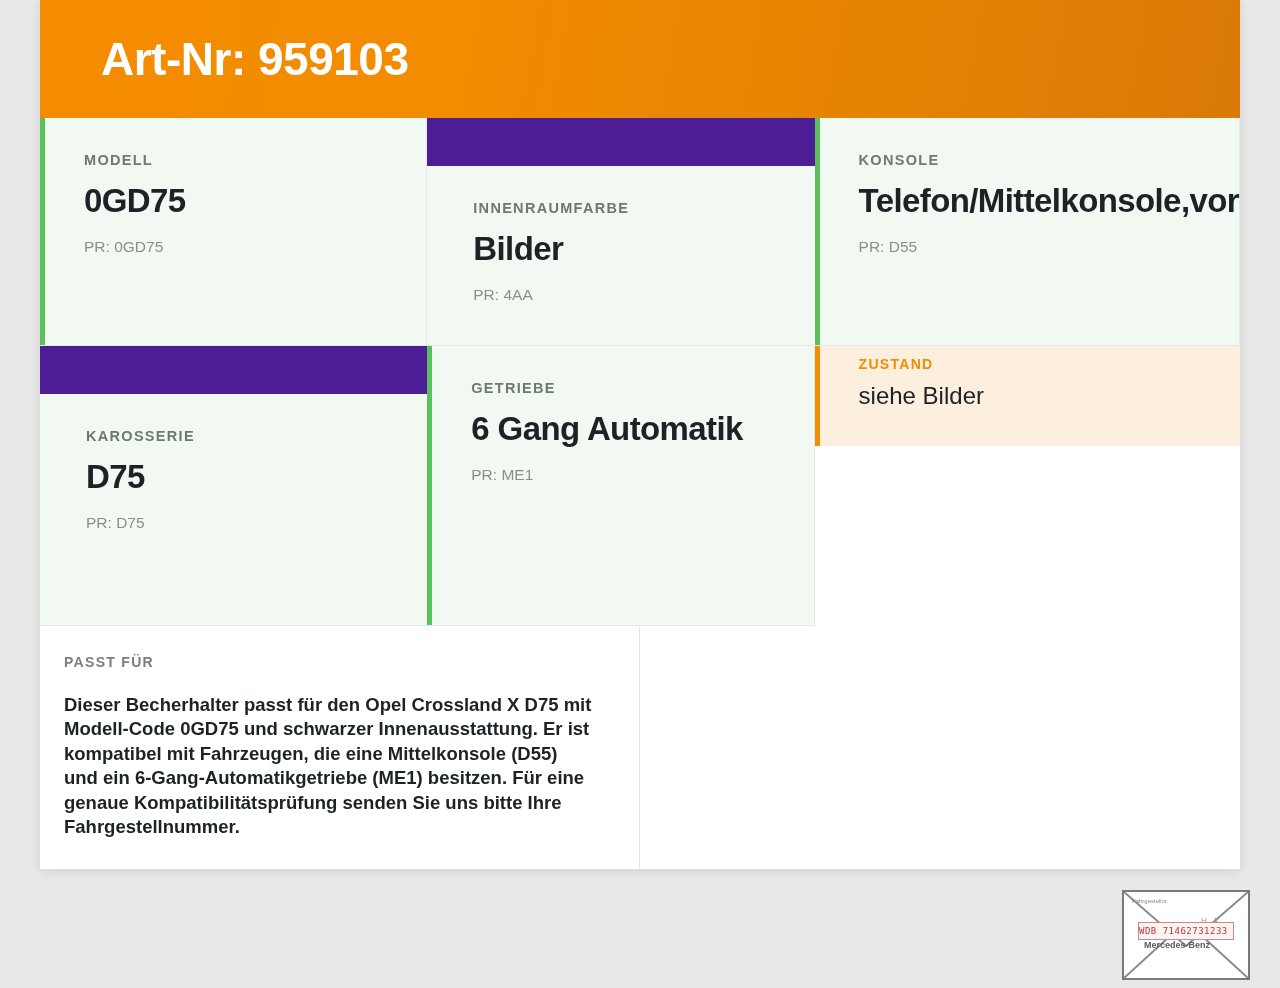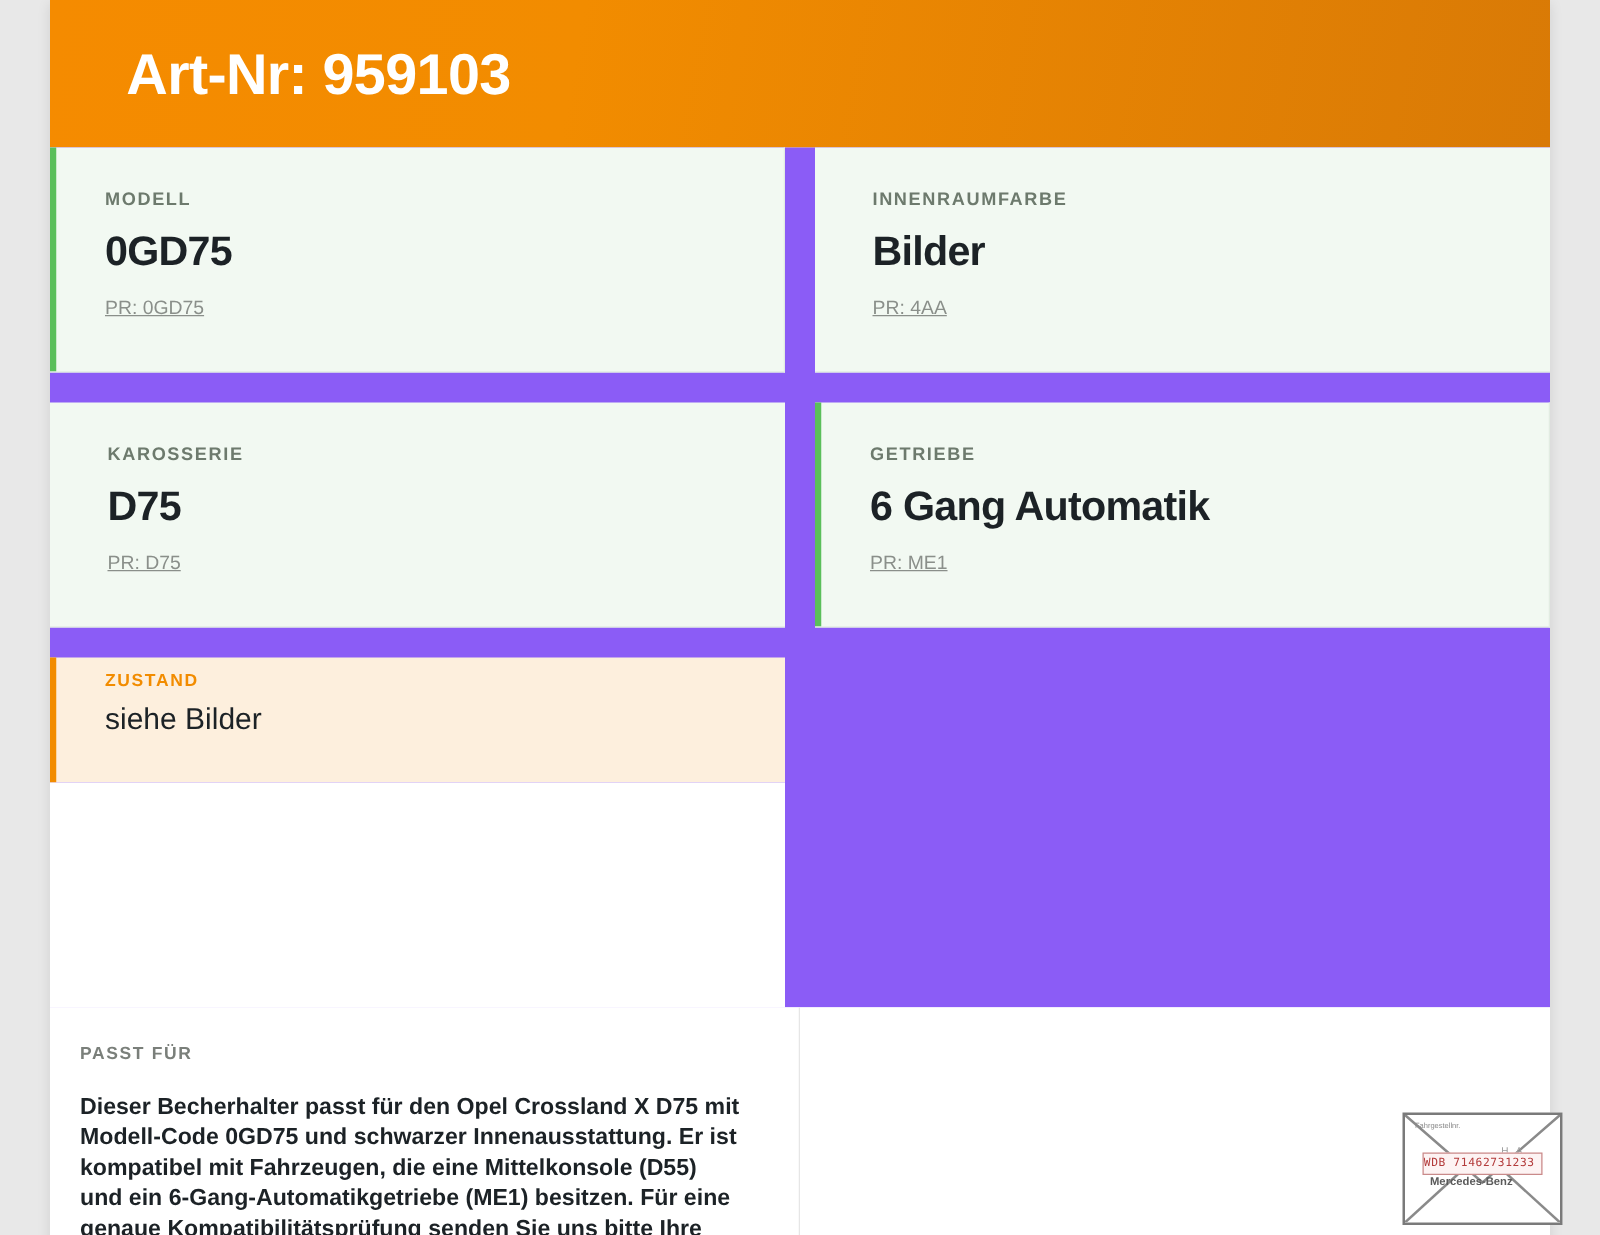--- a/index.html
+++ b/index.html
@@ -34,23 +34,22 @@
   }
   .header-title {
     color: #ffffff;
     font-size: 46px;
     font-weight: bold;
     letter-spacing: -0.5px;
   }
   
   .specs {
     display: grid;
-    grid-template-columns: 1fr 1fr;
-    background: #8b5cf6;
-    gap: 24px;
+    grid-template-columns: 1fr 1fr 1fr;
+    background: #4c1d95;
   }
   .cell {
     position: relative;
     background: #f2f9f2;
     border-bottom: 1px solid #e2ece2;
     border-right: 1px solid #e2ece2;
     padding: 34px 0 34px 44px;
     box-sizing: border-box;
     min-height: 180px;
   }
@@ -60,40 +59,40 @@
     left: 0;
     top: 0;
     bottom: 0;
     width: 5px;
     background: #5bbf5b;
   }
   .cell.right::before { background: transparent; }
   .cell.right {
     border-right: none;
     padding-left: 46px;
+    margin-top: 48px;
   }
   .cell-label {
     font-size: 14.5px;
     font-weight: bold;
     letter-spacing: 1.3px;
     color: #6d7a6d;
     text-transform: uppercase;
     margin-bottom: 14px;
   }
   .cell-value {
     font-size: 33px;
     font-weight: bold;
     color: #1c2226;
     letter-spacing: -0.6px;
     margin-bottom: 18px;
   }
   .cell-pr {
     font-size: 15.5px;
     color: #8a8f8a;
-    text-decoration: underline;
   }
   
   .cell.zustand {
     background: #fdefdd;
     min-height: 100px;
     padding-top: 10px;
     padding-bottom: 26px;
     border-right: none;
     border-bottom: none;
   }
@@ -225,20 +224,25 @@
         <div class="cell-value">0GD75</div>
         <div class="cell-pr">PR: 0GD75</div>
       </div>
 
       <div class="cell right">
         <div class="cell-label">INNENRAUMFARBE</div>
         <div class="cell-value">Bilder</div>
         <div class="cell-pr">PR: 4AA</div>
       </div>
 
+      <div class="cell">
+        <div class="cell-label">KONSOLE</div>
+        <div class="cell-value">Telefon/Mittelkonsole,vor</div>
+        <div class="cell-pr">PR: D55</div>
+      </div>
 
       <div class="cell right">
         <div class="cell-label">KAROSSERIE</div>
         <div class="cell-value">D75</div>
         <div class="cell-pr">PR: D75</div>
       </div>
 
       <div class="cell">
         <div class="cell-label">GETRIEBE</div>
         <div class="cell-value">6 Gang Automatik</div>

